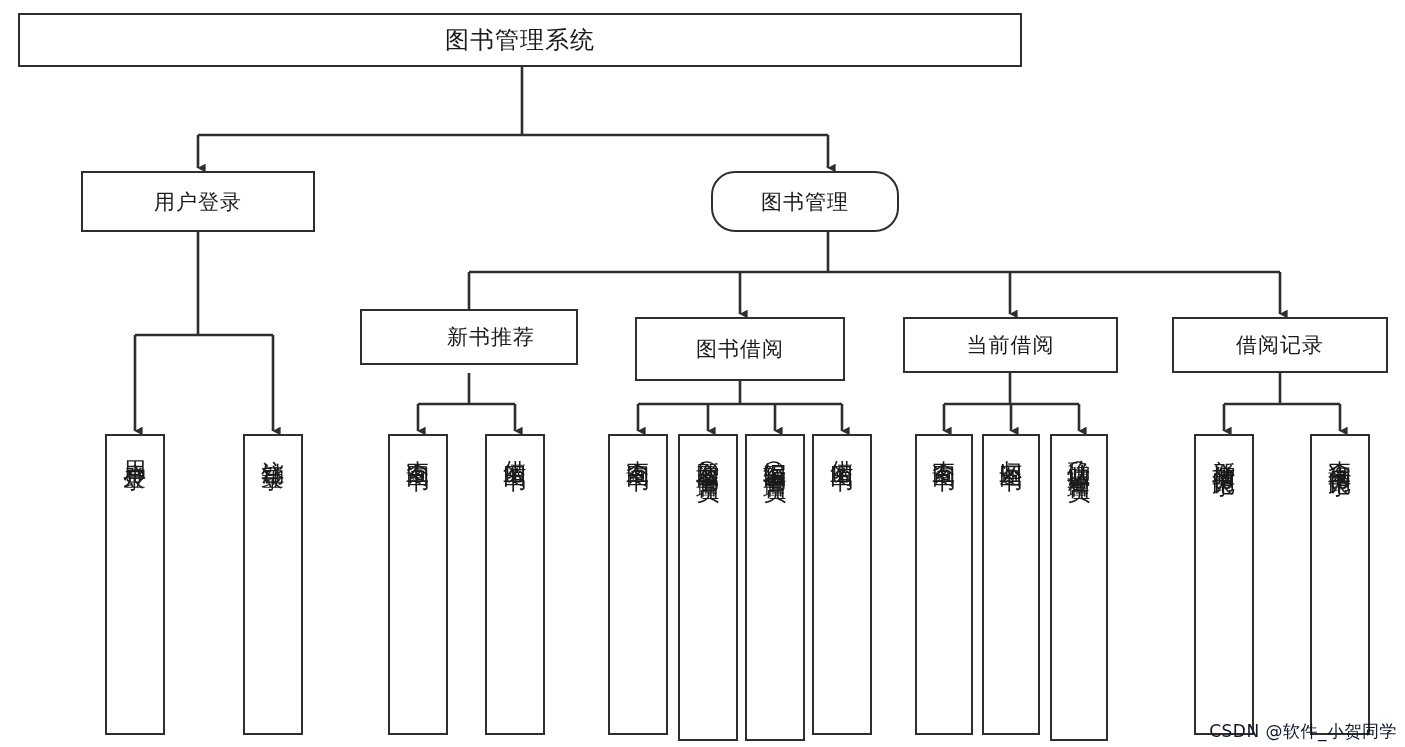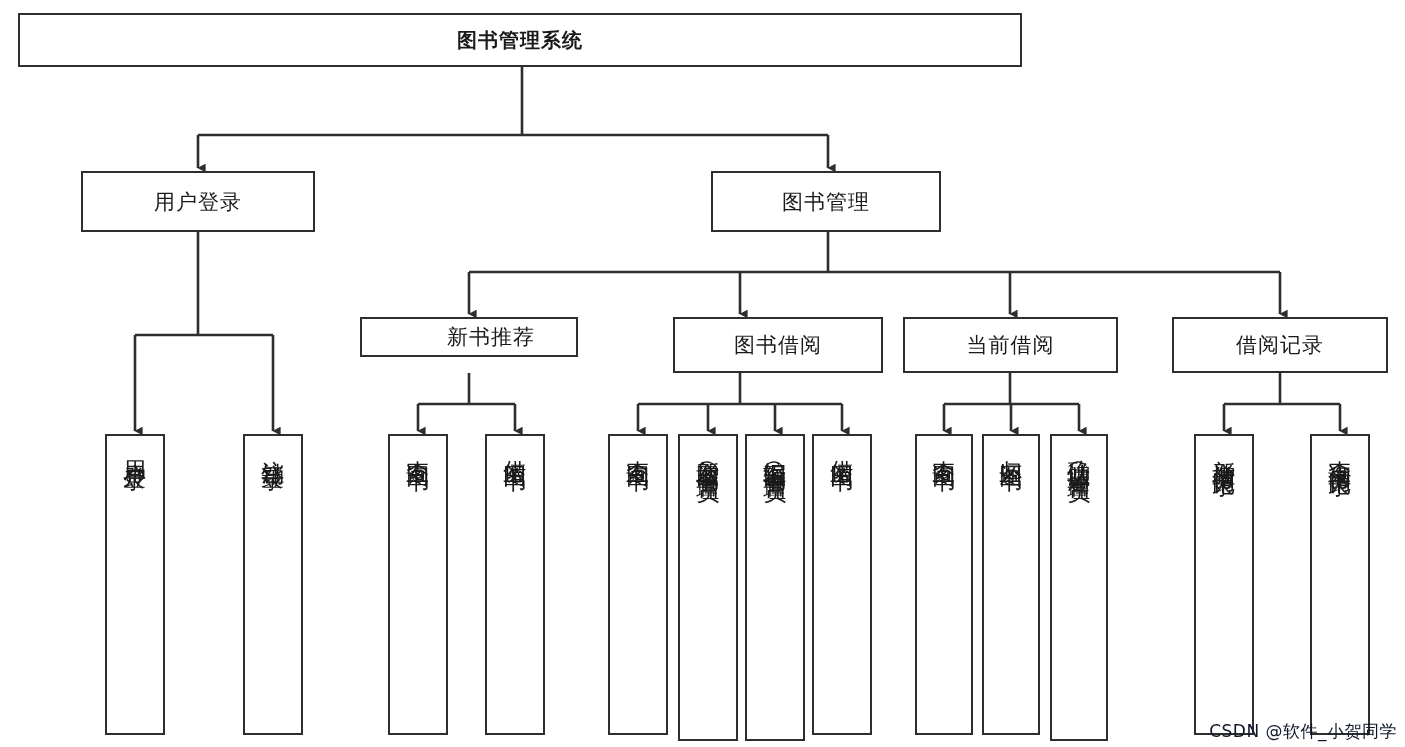--- a/index.html
+++ b/index.html
@@ -47,22 +47,21 @@
   }
   .node.vertical .vlabel {
     writing-mode: vertical-rl;
     text-orientation: upright;
     font-size: 23px;
     line-height: 1.06;
     letter-spacing: 3px;
     white-space: nowrap;
   }
   .node.root {
-    font-size: 20px;
-    font-weight: bold;
+    font-size: 24px;
   }
   .watermark {
     position: absolute;
     right: 8px;
     bottom: 4px;
     font-size: 17px;
     color: #0f172a;
     z-index: 5;
     white-space: nowrap;
     letter-spacing: 0.5px;
@@ -115,27 +114,27 @@
       </g>
   </svg>
 
   <div id="nodes">
       <div class="node horizontal root" style="left: 18px; top: 13px; width: 1004px; height: 54px;">
         <span>图书管理系统</span>
       </div>
       <div class="node horizontal" style="left: 81px; top: 171px; width: 234px; height: 61px;">
         <span>用户登录</span>
       </div>
-      <div class="node horizontal" style="left: 711px; top: 171px; width: 230px; height: 61px;">
+      <div class="node horizontal" style="left: 711px; top: 171px; width: 188px; height: 61px; border-radius: 24px;">
         <span>图书管理</span>
       </div>
-      <div class="node horizontal" style="left: 360px; top: 317px; width: 218px; height: 40px; padding-left: 44px;">
+      <div class="node horizontal" style="left: 360px; top: 309px; width: 218px; height: 56px; padding-left: 44px;">
         <span>新书推荐</span>
       </div>
-      <div class="node horizontal" style="left: 673px; top: 317px; width: 210px; height: 56px; text-align: center;">
+      <div class="node horizontal" style="left: 635px; top: 317px; width: 210px; height: 64px; text-align: center;">
         <span>图书借阅</span>
       </div>
       <div class="node horizontal" style="left: 903px; top: 317px; width: 215px; height: 56px; font-family: Liberation Serif, serif;">
         <span>当前借阅</span>
       </div>
       <div class="node horizontal" style="left: 1172px; top: 317px; width: 216px; height: 56px;">
         <span>借阅记录</span>
       </div>
       <div class="node vertical" style="left: 105px; top: 434px; width: 60px; height: 301px;">
         <span class="vlabel">用户登录</span>

